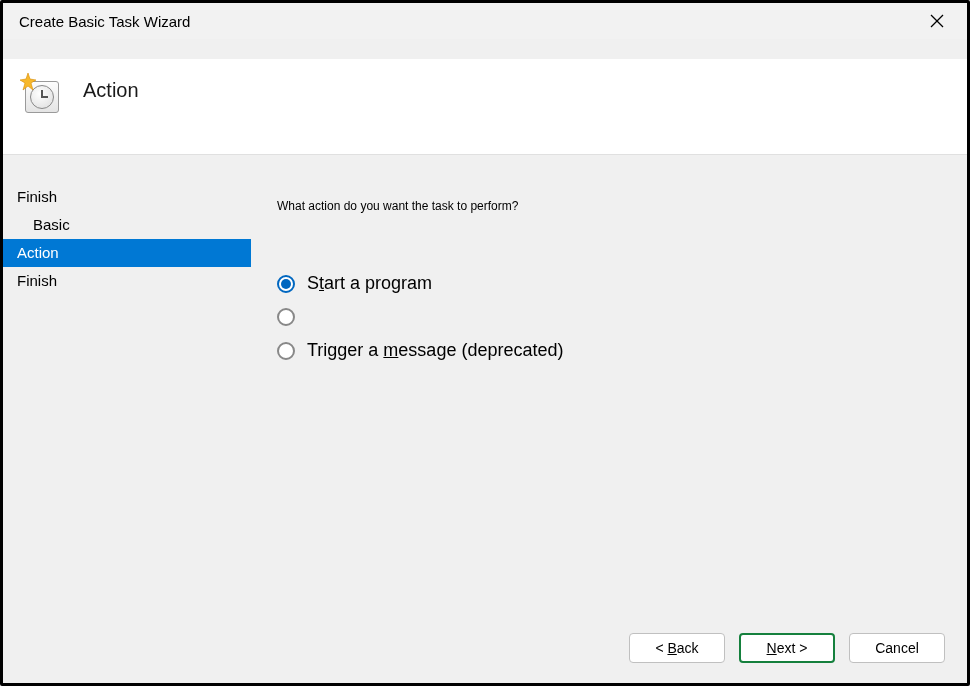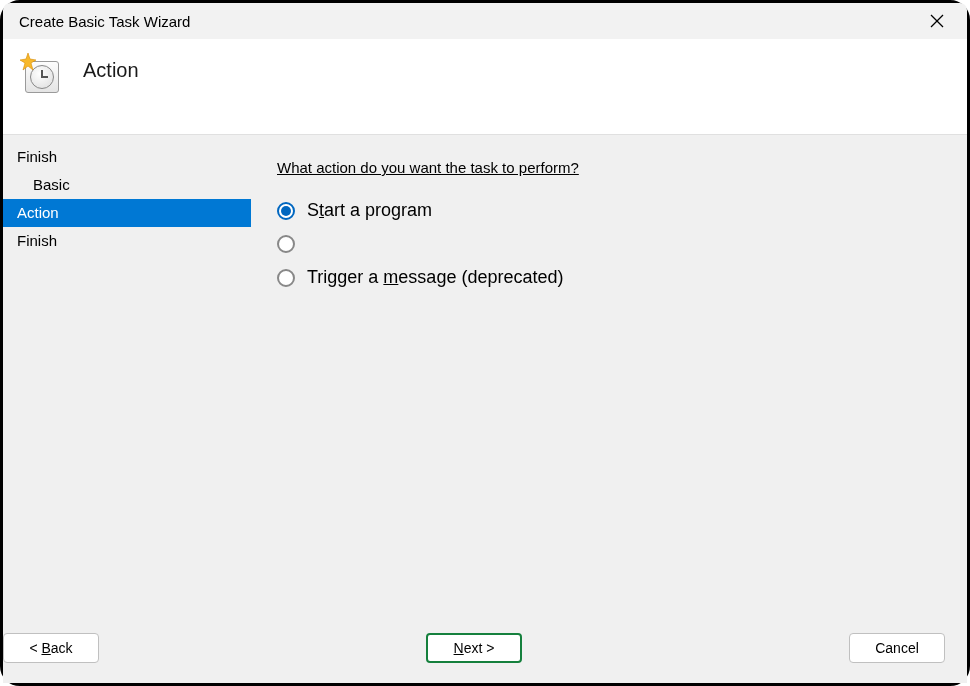--- a/index.html
+++ b/index.html
@@ -14,23 +14,24 @@
       background: #fff;
       width: 970px;
       height: 686px;
       overflow: hidden;
     }
     .window {
       width: 970px;
       height: 686px;
       background: #f0f0f0;
       border: 3px solid #000;
-      border-radius: 20px;
+      border-radius: 2px;
       display: flex;
       flex-direction: column;
+      gap: 20px;
     }
     .titlebar {
       height: 36px;
       background: #f2f2f2;
       display: flex;
       align-items: center;
       justify-content: space-between;
       padding: 0 14px 0 16px;
       border-top-left-radius: 7px;
       border-top-right-radius: 7px;
@@ -138,23 +139,22 @@
     .sidebar-item.selected {
       background: #0078d4;
       color: #fff;
       padding-left: 14px;
     }
     .content {
       flex: 1;
       padding: 24px 20px 0 26px;
     }
     .prompt {
-      font-size: 15px;
-      margin-bottom: 24px;
-      text-decoration: underline;
+      font-size: 12px;
+      margin-bottom: 60px;
     }
     .radio-row {
       display: flex;
       align-items: center;
       margin-bottom: 14px;
       font-size: 18px;
       cursor: default;
     }
     .radio {
       width: 18px;
@@ -178,21 +178,21 @@
       border-radius: 50%;
     }
     .accesskey {
       text-decoration: underline;
     }
     .footer {
       height: 62px;
       background: #f0f0f0;
       display: flex;
       align-items: center;
-      justify-content: space-between;
+      justify-content: flex-end;
       padding: 0 22px 8px 0;
       gap: 14px;
     }
     .btn {
       min-width: 96px;
       height: 30px;
       background: #fff;
       border: 1px solid #c0c0c0;
       border-radius: 4px;
       font-size: 14px;

